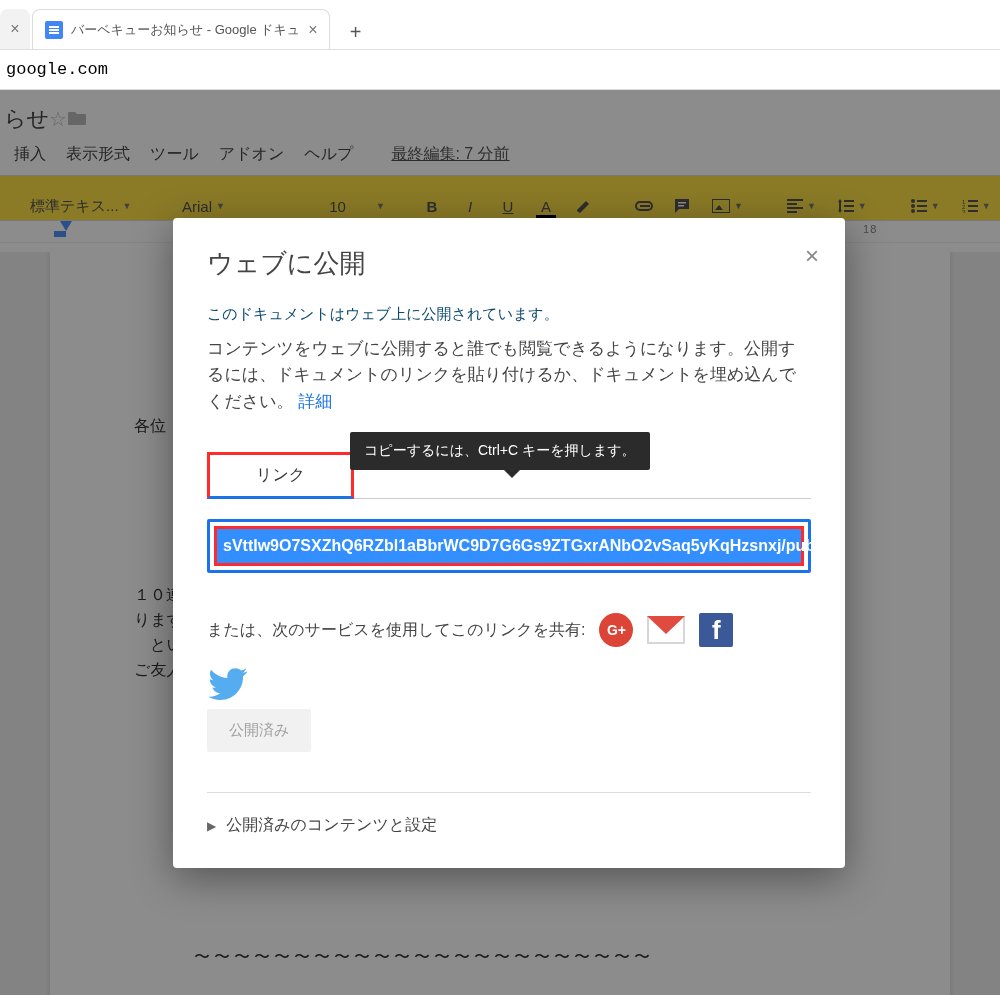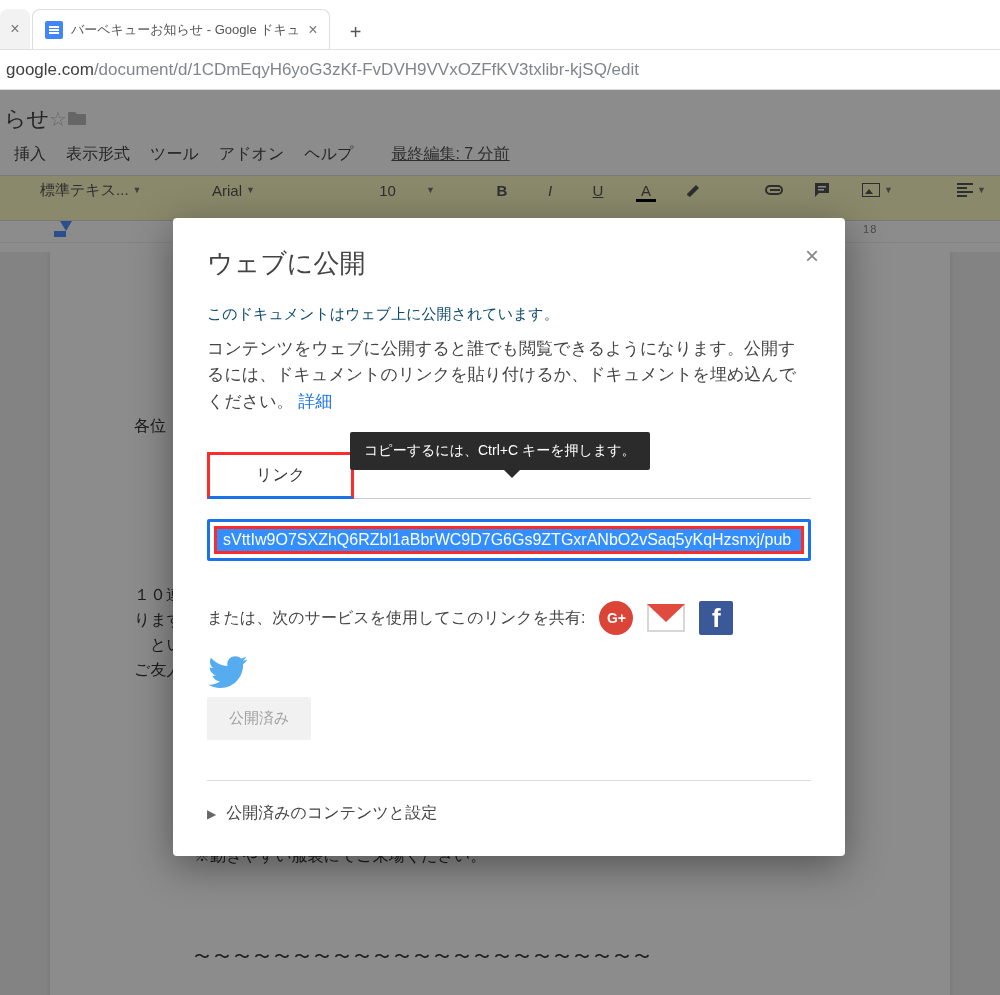--- a/index.html
+++ b/index.html
@@ -7,32 +7,32 @@
 
   
   .tabbar { height:50px; background:#fff; border-bottom:1px solid #e0e0e0; display:flex; align-items:flex-end; }
   .prev-tab { width:30px; height:40px; background:#f2f2f2; border-radius:8px 8px 0 0; position:relative; margin-right:2px; display:flex; align-items:center; justify-content:center;}
   .tab { height:40px; background:#fff; border-radius:8px 8px 0 0; padding:0 12px; display:flex; align-items:center; gap:8px; font-size:13px; color:#555; min-width:290px; border:1px solid #ddd; border-bottom:none;margin-top:20px;}
   .tab-close { color:#777; font-size:16px;}
   .new-tab { width:34px; height:34px; display:flex; align-items:center; justify-content:center; color:#555; font-size:20px; margin-left:8px;}
   .docs-favicon { width:18px; height:18px; background:#4285f4; border-radius:2px; display:flex; align-items:center; justify-content:center;}
   .docs-favicon::after { content:""; width:10px; height:2px; background:#fff; box-shadow:0 -3px 0 #fff,0 3px 0 #fff;}
   .addrbar { height:40px; background:#fff; display:flex; align-items:center; padding:0 6px; font-size:17px; color:#202124; border-bottom:1px solid #ddd;}
-  .addr-domain { color:#404040; }
+  .addr-domain { color:#000000;font-family:Liberation Mono, monospace; }
   .addr-path { color:#80868b; }
 
   
   .docs-shell { position:absolute; top:90px; left:0; right:0; bottom:0; background:#fff; }
   .title-row { display:flex; align-items:center; padding:14px 0 4px 4px;}
   .doc-title { font-size:22px; color:#444;}
   .star { color:#bbb; font-size:20px;}
   .folder { color:#bbb; font-size:20px;}
   .menubar { display:flex; align-items:center; gap:20px; padding:6px 4px 10px 14px; font-size:16px; color:#444;}
   .last-edit { text-decoration:underline; color:#555; margin-left:18px;}
-  .toolbar { height:46px; border-top:1px solid #ddd; border-bottom:1px solid #ddd; display:flex; align-items:flex-start; gap:20px; padding:0 2px; background:#fef9c3;}
+  .toolbar { height:46px; border-top:1px solid #ddd; border-bottom:1px solid #ddd; display:flex; align-items:flex-end; gap:10px; padding:0 2px; background:#fde047;}
   .tbtn { min-width:28px; height:28px; display:flex; align-items:center; justify-content:center; color:#555; font-size:15px;}
   .tsep { width:1px; height:24px; background:#ddd; margin:0 6px;}
   .tdrop { display:flex; align-items:center; gap:4px; padding:0 6px; height:28px; color:#555; font-size:15px;}
   .tdrop .caret { font-size:9px; color:#777;}
   .styledrop{min-width:120px;}
   .fontdrop{min-width:120px;}
   .sizedrop{min-width:58px; justify-content:center; gap:30px;}
   .textcolor{position:relative;}
   .textcolor .bar{position:absolute;bottom:2px;left:4px;right:4px;height:3px;background:#000;}
   .img-icon{width:18px;height:14px;border:1.5px solid #555;position:relative;}
@@ -55,21 +55,21 @@
   .dlg-close { position:absolute; top:24px; right:26px; font-size:24px; color:#888;}
   .dlg-link1 { color:#0c4a6e; font-size:15px; margin-top:24px; display:block;}
   .dlg-desc { font-size:17px; color:#444; margin-top:12px; line-height:1.55;}
   .dlg-desc a{ color:#1a73e8; text-decoration:none;}
   .tabs { margin-top:36px; border-bottom:1px solid #ccc;}
   .tabwrap{ display:inline-block;}
   .tab-link{ display:inline-block; padding:10px 46px; font-size:16px; color:#333; border:3px solid #ff2a2a; border-bottom:3px solid #1a73e8; position:relative; top:1px; background:#fff;}
   .tooltip{ position:absolute; left:350px; top:432px; background:#2b2b2b; color:#fff; font-size:14px; padding:10px 14px; border-radius:2px;}
   .tooltip::after{content:"";position:absolute;left:154px;bottom:-8px;width:0;height:0;border-left:8px solid transparent;border-right:8px solid transparent;border-top:8px solid #2b2b2b;}
   .urlbox-outer{ margin-top:20px; padding:4px; border:3px solid #1a73e8; border-radius:2px;}
-  .urlbox{ padding:2px 6px; border:3px solid #ff2a2a; font-family:Arial; font-size:16px; color:#fff; background:#338fff;}
+  .urlbox{ padding:8px 6px; border:3px solid #ff2a2a; font-family:Arial; font-size:16px; color:#fff; background:#338fff;font-weight:bold;}
   .share-row{ margin-top:40px; display:flex; align-items:center; gap:14px; font-size:16px; color:#444;}
   .gplus{width:34px;height:34px;border-radius:50%;background:#db4437;display:flex;align-items:center;justify-content:center;color:#fff;font-weight:bold;font-size:14px;}
   .gmail{width:38px;height:28px;position:relative;}
   .gmail::before{content:"";position:absolute;inset:0;border:2px solid #d6d6d6;background:#fff;}
   .gmail::after{content:"";position:absolute;left:0;top:0;width:0;height:0;border-left:19px solid transparent;border-right:19px solid transparent;border-top:18px solid #e04a3f;}
   .gmail .env-bottom{position:absolute;left:2px;top:2px;width:0;height:0;border-left:17px solid transparent;border-right:17px solid transparent;border-top:16px solid #fff;}
   .fb{width:34px;height:34px;background:#3b5998;color:#fff;display:flex;align-items:center;justify-content:center;font-weight:bold;font-size:26px;font-family:Arial;border-radius:2px;}
   .twitter{margin-top:16px;}
   .twitter svg{width:42px;height:42px;fill:#55acee;}
   .pub-btn{ display:inline-block; background:#f1f1f1; color:#a0a0a0; padding:12px 22px; font-size:15px; border-radius:2px;}
@@ -90,21 +90,20 @@
   <div class="tab">
     <span class="docs-favicon"></span>
     <span>バーベキューお知らせ - Google ドキュ</span>
     <span class="tab-close" style="margin-left:auto;">×</span>
   </div>
   <div class="new-tab">+</div>
 </div>
 
 <div class="addrbar">
   <span class="addr-domain">google.com</span>
-    <span class="addr-path">/document/d/1CDmEqyH6yoG3zKf-FvDVH9VVxOZFfKV3txlibr-kjSQ/edit</span>
 </div>
 
 <div class="docs-shell">
   <div class="title-row">
     <span class="doc-title">らせ</span>
     <span class="star">☆</span>
     <span class="folder">
       <svg width="20" height="16" viewBox="0 0 20 16">
           <path fill="#bbb" d="M2 2h6l2 2h8a1 1 0 011 1v9a1 1 0 01-1 1H2a1 1 0 01-1-1V3a1 1 0 011-1z"></path>
         </svg>

